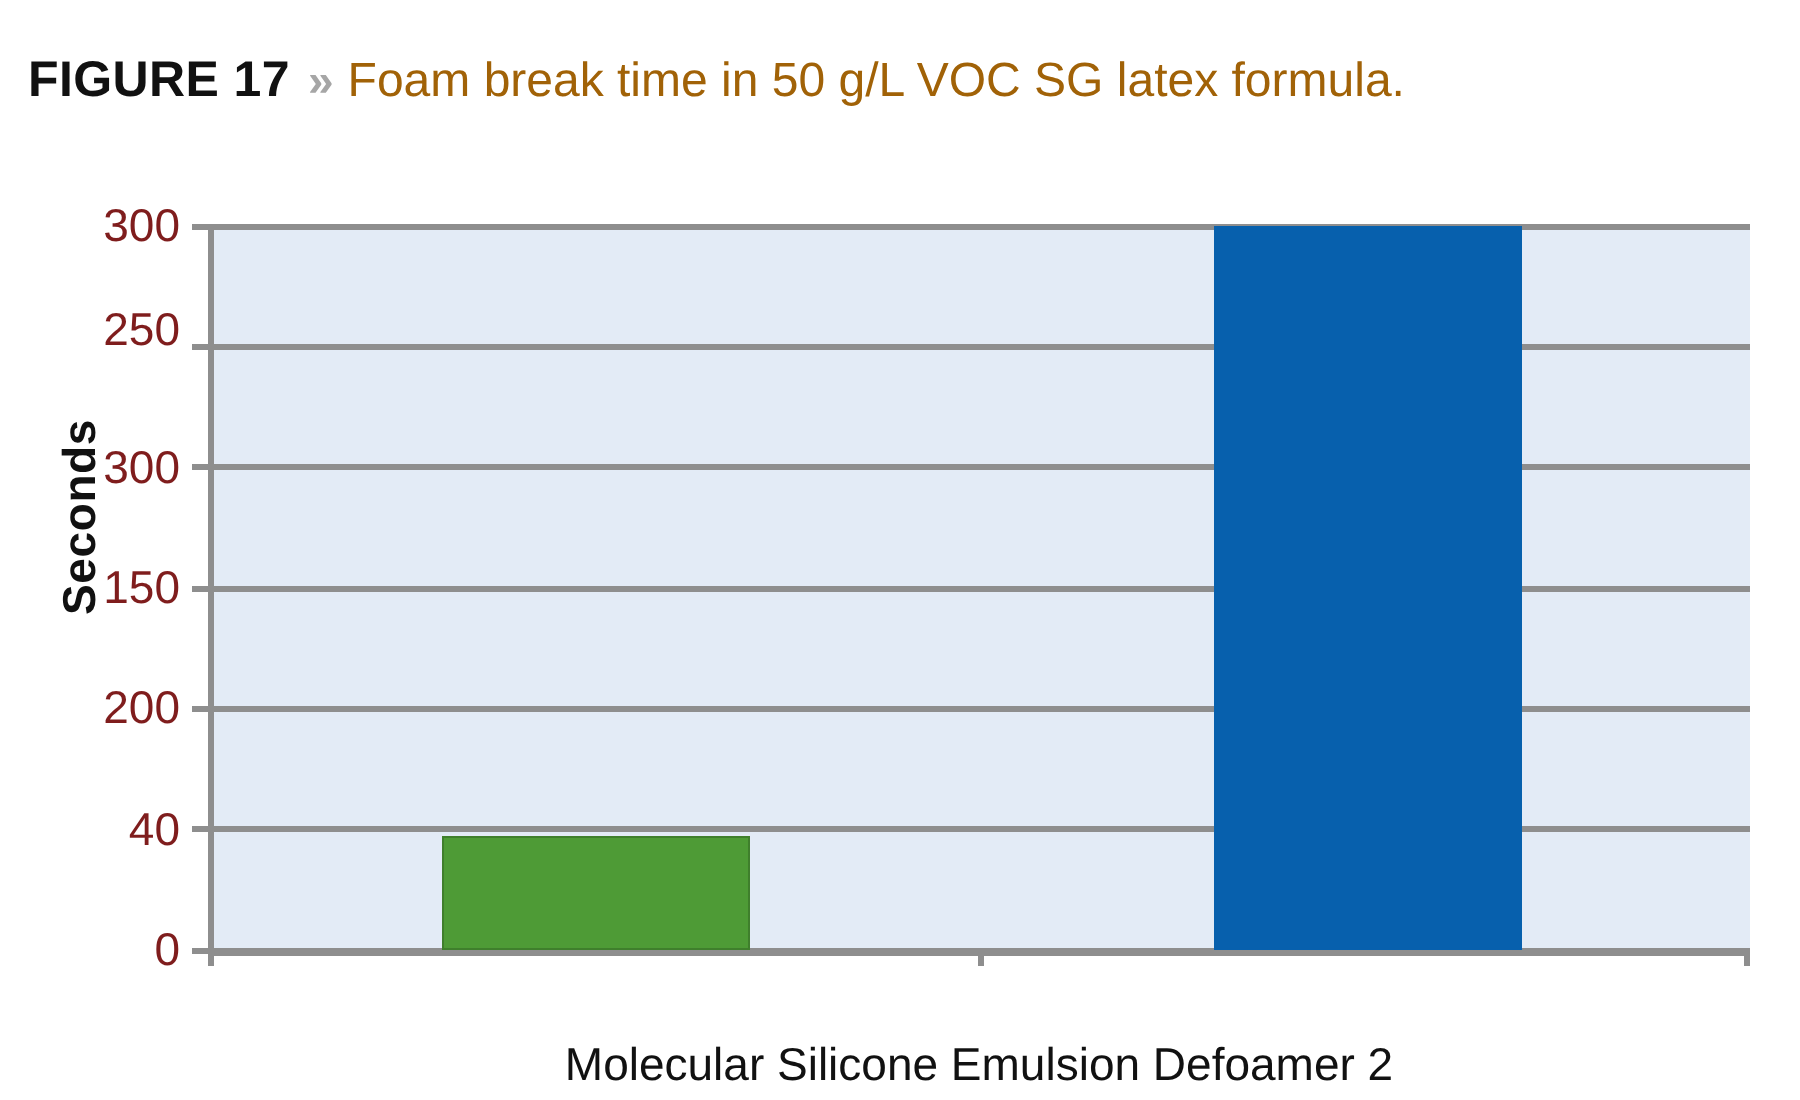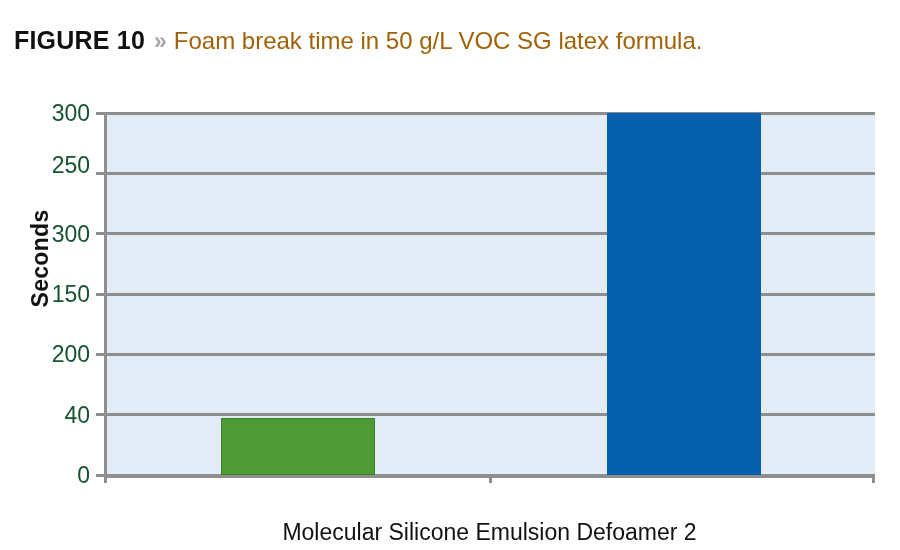--- a/index.html
+++ b/index.html
@@ -107,21 +107,21 @@
     background: #8e8e8e;
     left: -8px;
   }
 
   .y-tick-label {
     position: absolute;
     right: 0;
     width: 70px;
     text-align: right;
     font-size: 23px;
-    color: #14532d;
+    color: #7f1d1d;
     transform: translateY(-50%);
   }
   .y-tick-labels {
     position: absolute;
     left: 14px;
     top: 43px;
     width: 76px;
     height: 362px;
   }
 
@@ -171,21 +171,21 @@
     color: #111111;
     white-space: nowrap;
   }
 </style>
 </head>
 <body>
 
 <div id="figure-root">
 
   <div class="caption">
-    <span class="caption-label">FIGURE 10</span>
+    <span class="caption-label">FIGURE 17</span>
     <span class="caption-sep">»</span>
     <span class="caption-text">Foam break time in 50 g/L VOC SG latex formula.</span>
   </div>
 
   <div class="chart-area">
 
     <div class="y-axis-title">Seconds</div>
 
     <div class="y-tick-labels" id="y-tick-labels">
         <div class="y-tick-label" style="top: 362px;">0</div>

